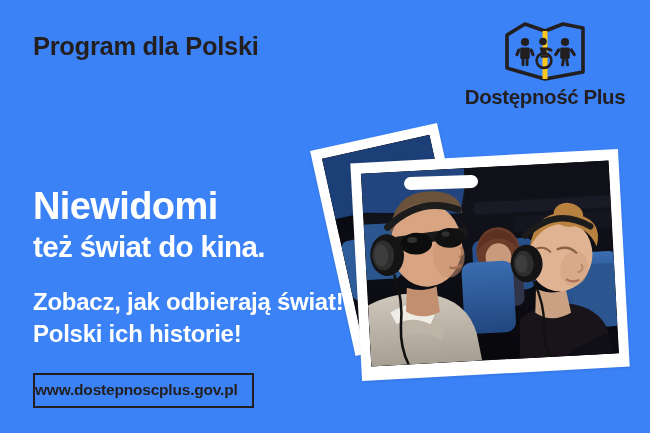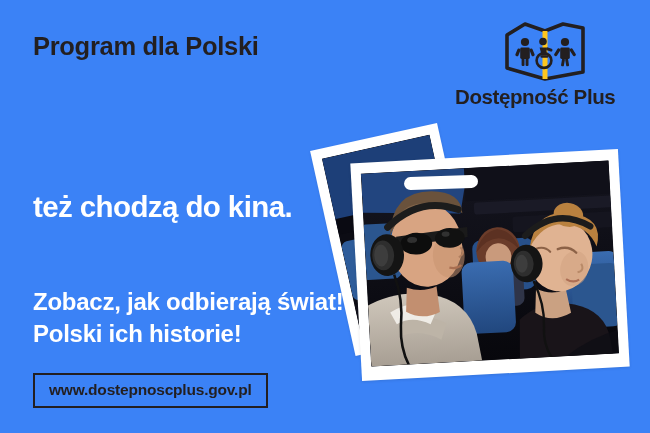--- a/index.html
+++ b/index.html
@@ -46,36 +46,37 @@
     color:#FFFFFF;
     font-weight:bold;
     font-size:24px;
     line-height:1.32;
     letter-spacing:-0.25px;
   }
   .sub .l { display:block; white-space:nowrap; }
 
   .urlbox {
     position:absolute; left:33px; top:373px;
-    padding:7px 14px 8px 14px;
+    padding:7px 14px 8px 0;
     border:2px solid #231F20;
     color:#231F20;
     font-size:15.5px;
     font-weight:bold;
     letter-spacing:-0.2px;
     background:transparent;
     line-height:1;
     display:inline-block;
   }
 
   
   .logo { position:absolute; left:455px; top:22px; width:180px; height:90px; }
   .logo-mark { position:absolute; left:44px; top:0; width:92px; height:60px; }
   .logo-word {
     position:absolute; left:0; top:63px; width:180px;
+    text-align:center;
     color:#231F20;
     font-size:20.5px;
     font-weight:bold;
     letter-spacing:-0.4px;
     white-space:nowrap;
   }
 
   
   .photo-wrap {
     position:absolute; left:348px; top:128px;
@@ -125,21 +126,22 @@
 </head>
 <body>
 
 <div id="poster">
 
   <div class="headline">
     <span class="l">Program dla Polski</span>
   </div>
 
   <div class="big">
-    <span class="l2">też chodzą do kina.</span>
+    <span class="l1">Niewidomi</span>
+    <span class="l2">też świat do kina.</span>
   </div>
 
   <div class="sub">
     <span class="l">Zobacz, jak odbierają świat!</span>
     <span class="l">Polski ich historie!</span>
   </div>
 
   <div class="urlbox">www.dostepnoscplus.gov.pl</div>
 
   <div class="logo">

